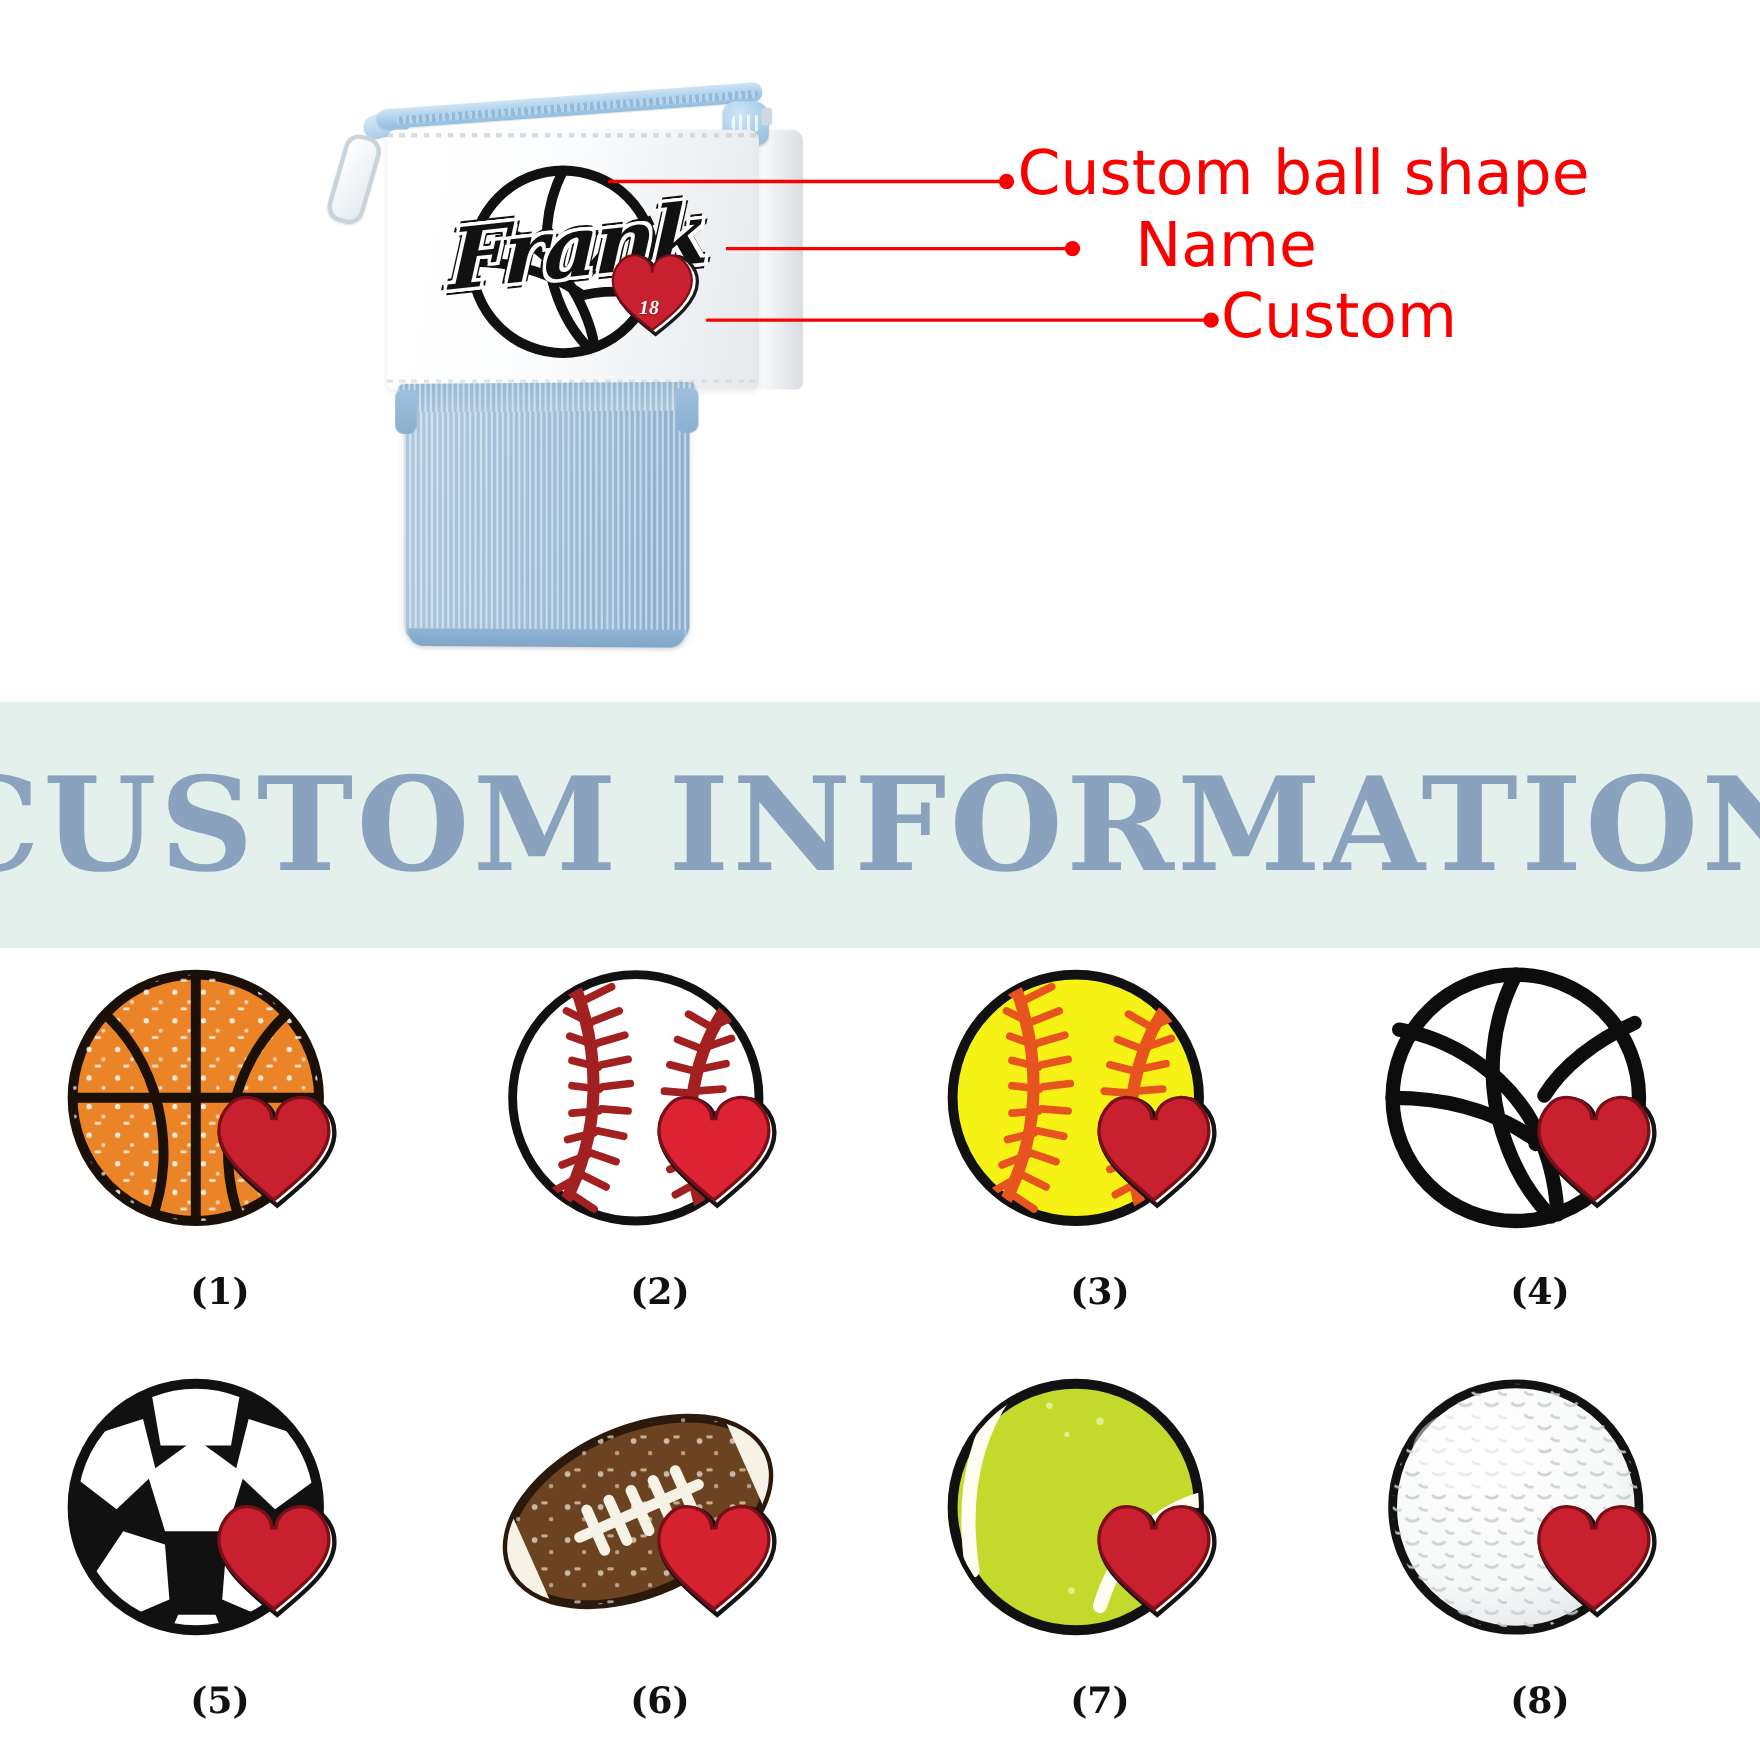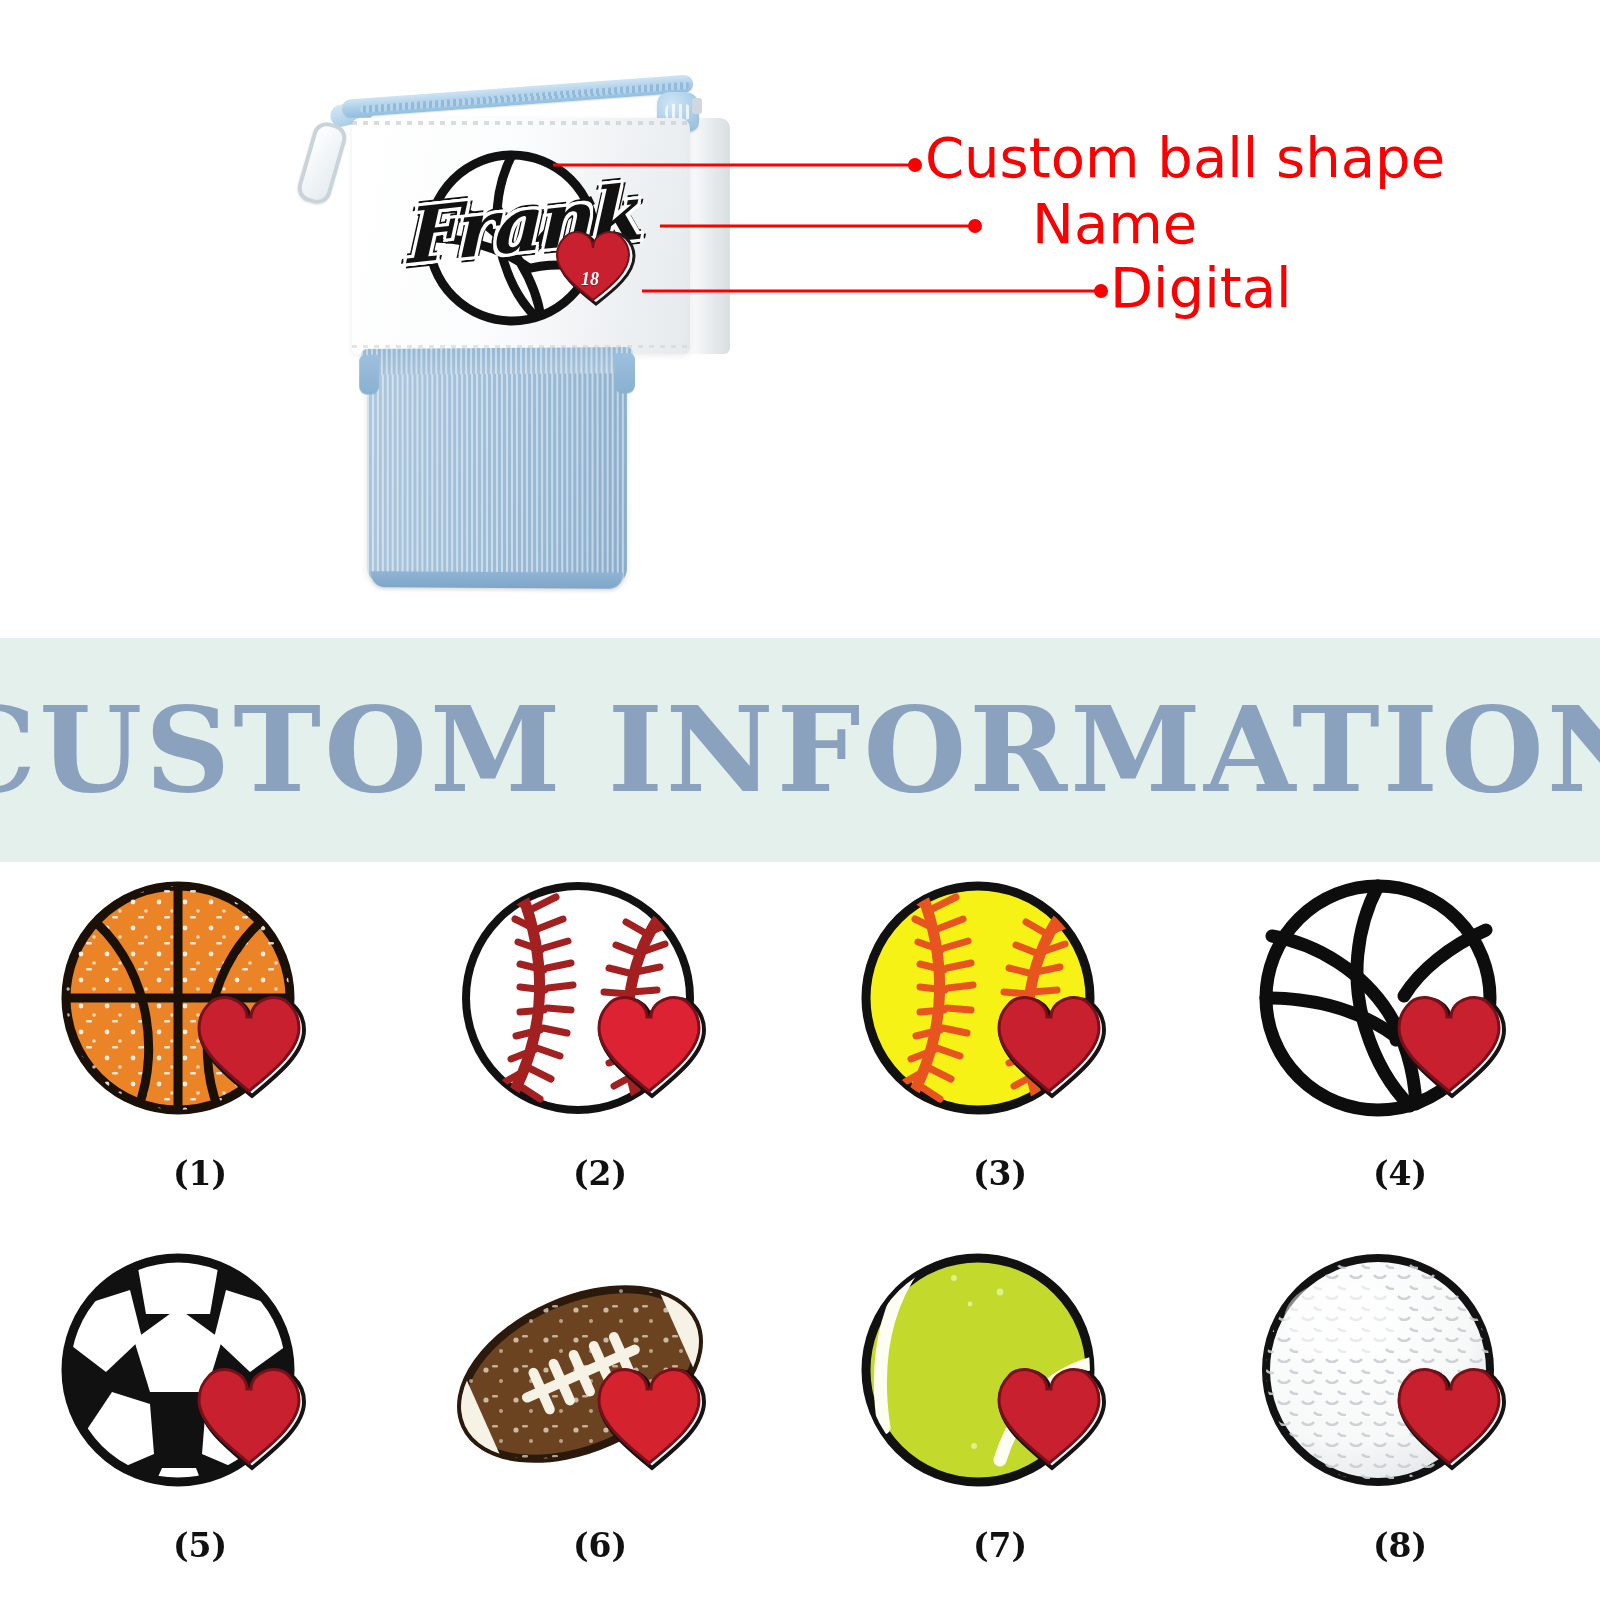--- a/index.html
+++ b/index.html
@@ -242,21 +242,21 @@
 
         <line x1="660" y1="226" x2="972" y2="226" stroke="#fb0000" stroke-width="3"></line>
         <circle cx="975" cy="226" r="7" fill="#fb0000"></circle>
 
         <line x1="642" y1="291" x2="1098" y2="291" stroke="#fb0000" stroke-width="3"></line>
         <circle cx="1101" cy="291" r="7" fill="#fb0000"></circle>
       </svg>
 
       <div class="callout-label" id="lbl-shape">Custom ball shape</div>
       <div class="callout-label" id="lbl-name">Name</div>
-      <div class="callout-label" id="lbl-digi">Digital</div>
+      <div class="callout-label" id="lbl-digi">Custom</div>
     </div>
   </div>
 
   <div class="banner">
     <h1>CUSTOM INFORMATION</h1>
   </div>
 
   <div class="options">
 
     <div class="opt">

